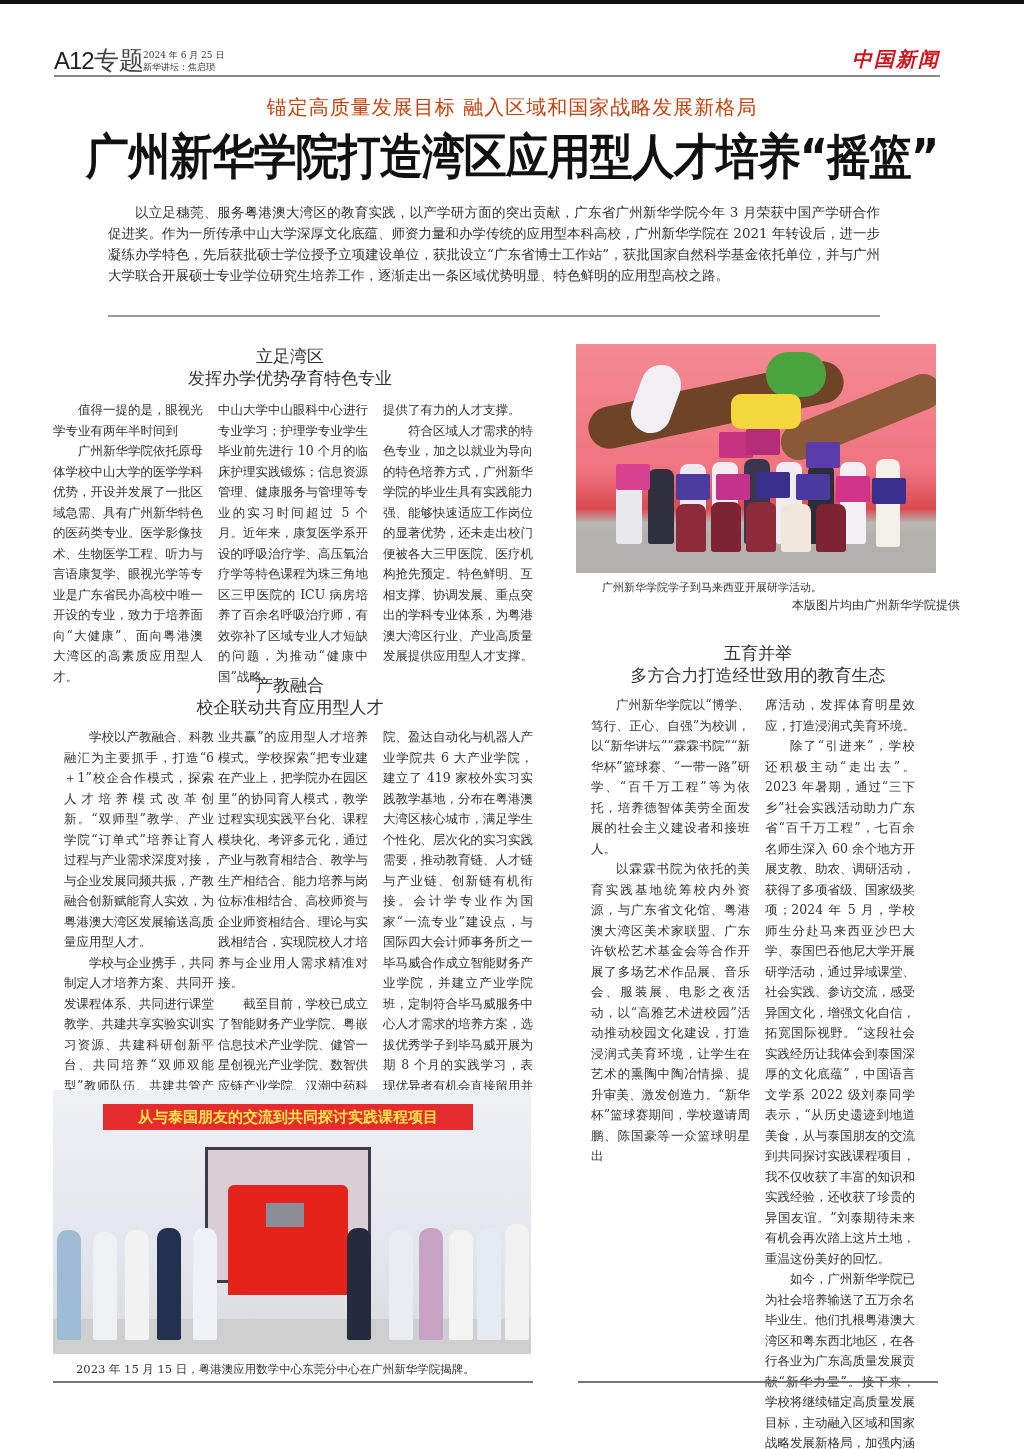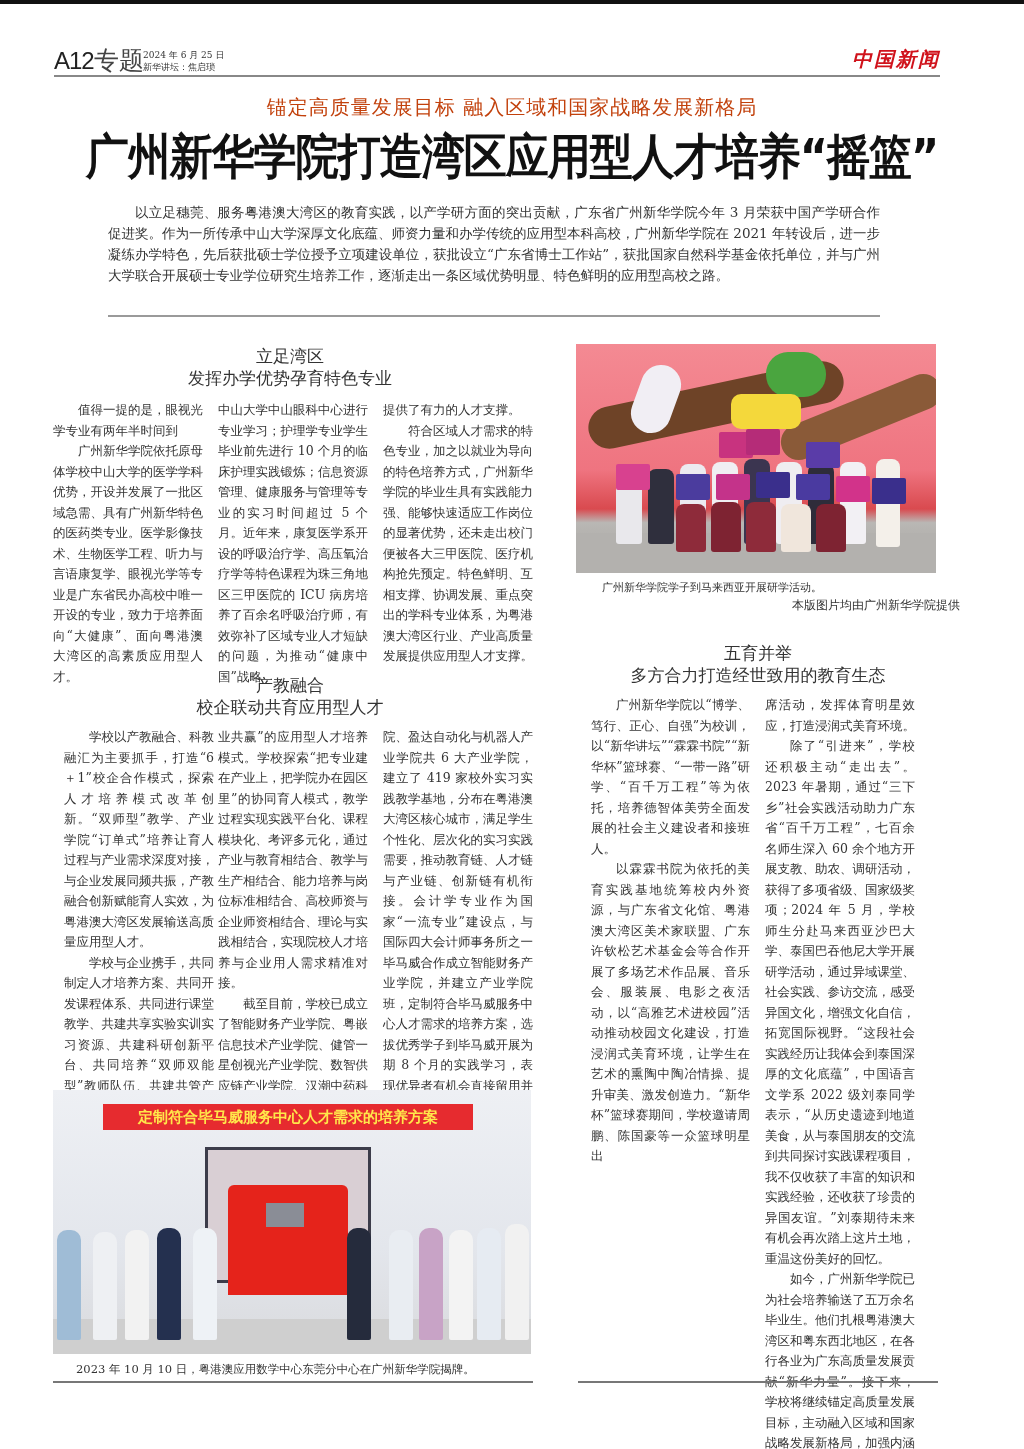--- a/index.html
+++ b/index.html
@@ -120,38 +120,38 @@
 </div>
 <div class="col" style="left:218px; top:727px; width:150px;">
   <p class="noi">业共赢”的应用型人才培养模式。学校探索“把专业建在产业上，把学院办在园区里”的协同育人模式，教学过程实现实践平台化、课程模块化、考评多元化，通过产业与教育相结合、教学与生产相结合、能力培养与岗位标准相结合、高校师资与企业师资相结合、理论与实践相结合，实现院校人才培养与企业用人需求精准对接。</p>
   <p>截至目前，学校已成立了智能财务产业学院、粤嵌信息技术产业学院、健管一星创视光产业学院、数智供应链产业学院、汉潮中药科技创新产业学</p>
 </div>
 <div class="col" style="left:383px; top:727px; width:150px;">
   <p class="noi">院、盈达自动化与机器人产业学院共 6 大产业学院，建立了 419 家校外实习实践教学基地，分布在粤港澳大湾区核心城市，满足学生个性化、层次化的实习实践需要，推动教育链、人才链与产业链、创新链有机衔接。会计学专业作为国家“一流专业”建设点，与国际四大会计师事务所之一毕马威合作成立智能财务产业学院，并建立产业学院班，定制符合毕马威服务中心人才需求的培养方案，选拔优秀学子到毕马威开展为期 8 个月的实践学习，表现优异者有机会直接留用并认定工龄。</p>
 </div>
 
 <div class="photo ceremony" style="left:53px; top:1090px; width:478px; height:264px;">
-  <div class="c-banner">定制符合毕马威服务中心人才需求的培养方案</div>
+  <div class="c-banner">从与泰国朋友的交流到共同探讨实践课程项目</div>
   <div class="screen"></div>
   <div class="floor"></div>
   <div class="drape"></div>
   <div class="plaque"></div>
   <div class="man" style="left:4px;   top:140px; height:110px; background:#9fbcd6;"></div>
   <div class="man" style="left:40px;  top:142px; height:108px; background:#eef0f3;"></div>
   <div class="man" style="left:72px;  top:140px; height:110px; background:#f2f2f2;"></div>
   <div class="man" style="left:104px; top:138px; height:112px; background:#24304f;"></div>
   <div class="man" style="left:140px; top:138px; height:112px; background:#eef2f6;"></div>
   <div class="man" style="left:294px; top:138px; height:112px; background:#252b3c;"></div>
   <div class="man" style="left:336px; top:140px; height:110px; background:#e9edf2;"></div>
   <div class="man" style="left:366px; top:138px; height:112px; background:#c8a3c6;"></div>
   <div class="man" style="left:396px; top:140px; height:110px; background:#f3f3f3;"></div>
   <div class="man" style="left:424px; top:138px; height:112px; background:#e6ebf2;"></div>
   <div class="man" style="left:452px; top:134px; height:116px; background:#f1f1f1;"></div>
 </div>
-<div class="caption" style="left:76px; top:1362px; font-size:11.5px;">2023 年 10 月 10 日，粤港澳应用数学中心东莞分中心在广州新华学院揭牌。</div>
+<div class="caption" style="left:76px; top:1362px; font-size:11.5px;">2023 年 15 月 15 日，粤港澳应用数学中心东莞分中心在广州新华学院揭牌。</div>
 <div class="rule" style="left:53px; top:1381px; width:480px;"></div>
 
 <div class="sub-head" style="left:578px; top:642px; width:360px;">
   <div>五育并举</div>
   <div>多方合力打造经世致用的教育生态</div>
 </div>
 <div class="col" style="left:591px; top:695px; width:159px;">
   <p>广州新华学院以“博学、笃行、正心、自强”为校训，以“新华讲坛”“霖霖书院”“新华杯”篮球赛、“一带一路”研学、“百千万工程”等为依托，培养德智体美劳全面发展的社会主义建设者和接班人。</p>
   <p>以霖霖书院为依托的美育实践基地统筹校内外资源，与广东省文化馆、粤港澳大湾区美术家联盟、广东许钦松艺术基金会等合作开展了多场艺术作品展、音乐会、服装展、电影之夜活动，以“高雅艺术进校园”活动推动校园文化建设，打造浸润式美育环境，让学生在艺术的熏陶中陶冶情操、提升审美、激发创造力。“新华杯”篮球赛期间，学校邀请周鹏、陈国豪等一众篮球明星出</p>
 </div>

